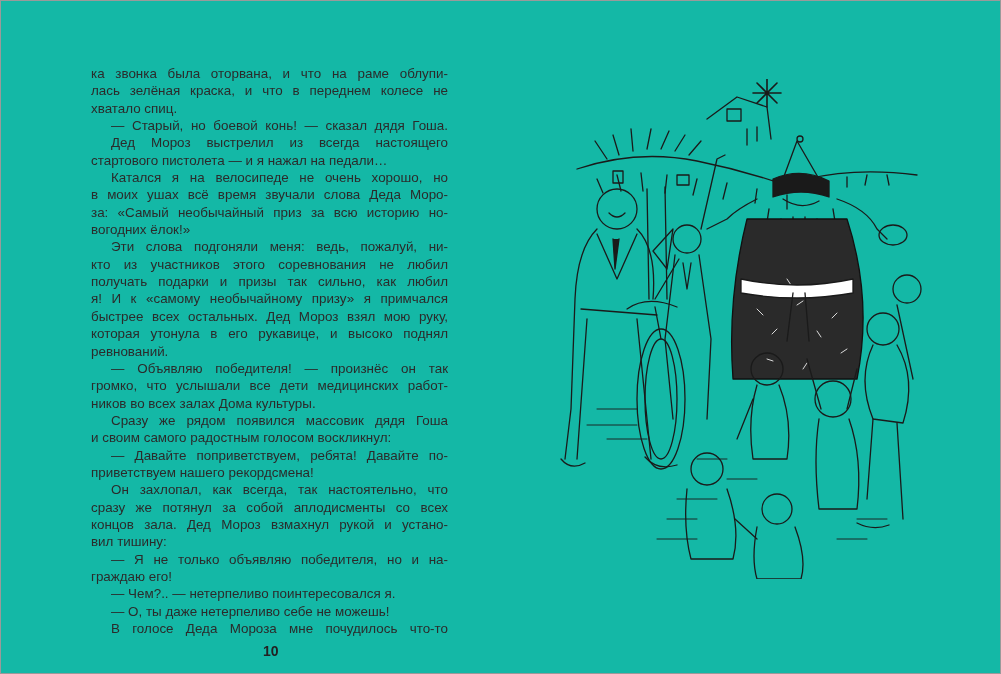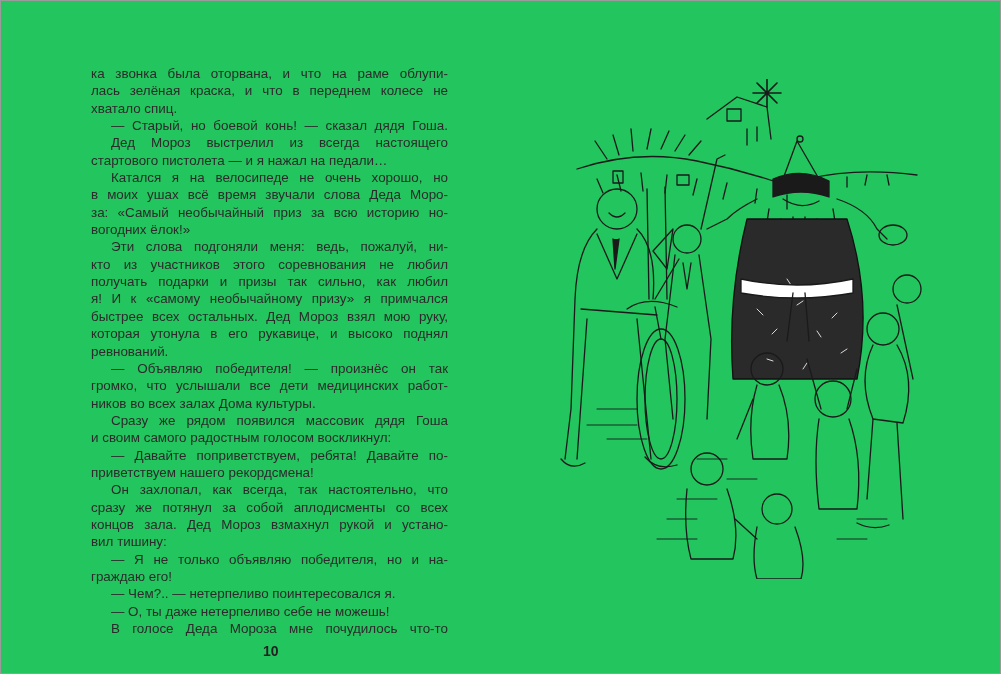--- a/index.html
+++ b/index.html
@@ -2,21 +2,21 @@
 <html><head>
 <meta charset="utf-8">
 <style>
   html, body { margin: 0; padding: 0; }
   body {
     width: 1001px; height: 674px; background: #ffffff; position: relative; overflow: hidden;
     font-family: "Liberation Sans", "DejaVu Sans", sans-serif;
   }
   .frame {
     position: absolute; left: 0; top: 0; width: 999px; height: 672px;
-    border: 1px solid #9a9a9a; background: #22c55e;
+    border: 1px solid #9a9a9a; background: #14b8a6;
   }
   .text-col {
     position: absolute; left: 90px; top: 64px; width: 357px;
     font-size: 13.4px; line-height: 17.35px; color: #2b2b2b;
   }
   .line {
     display: block; height: 17.35px; white-space: nowrap;
     text-align: justify; text-align-last: justify; overflow: hidden;
   }
   .line.last { text-align-last: left; }

